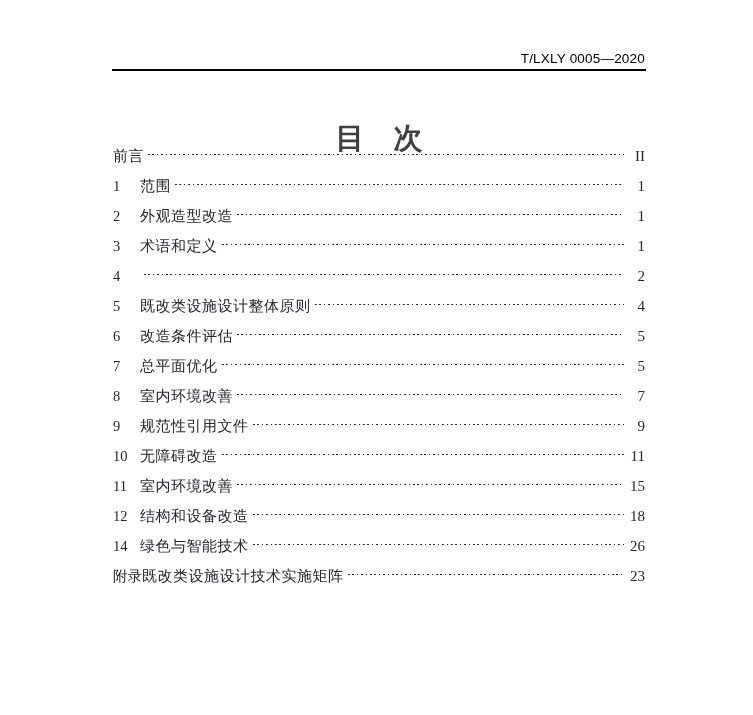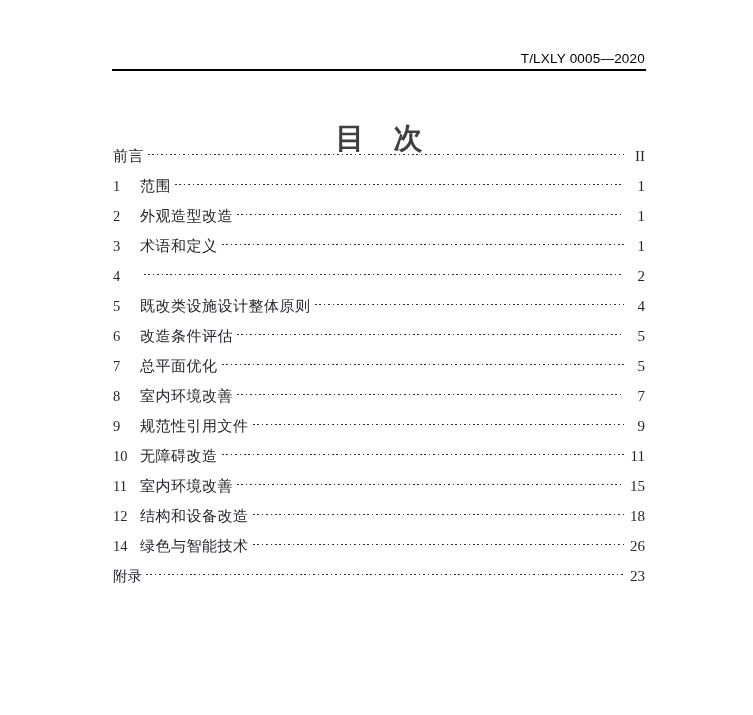--- a/index.html
+++ b/index.html
@@ -190,18 +190,19 @@
 
     <div class="toc-row">
       <span class="toc-num">14</span>
       <span class="toc-label">绿色与智能技术</span>
       <span class="toc-leader"></span>
       <span class="toc-page">26</span>
     </div>
 
     <div class="toc-row">
       <span class="toc-num">附录</span>
+      <span class="toc-label">既改类设施设计技术实施矩阵</span>
       <span class="toc-leader"></span>
       <span class="toc-page">23</span>
     </div>
   </div>
 
 </div>
 
 </body></html>

